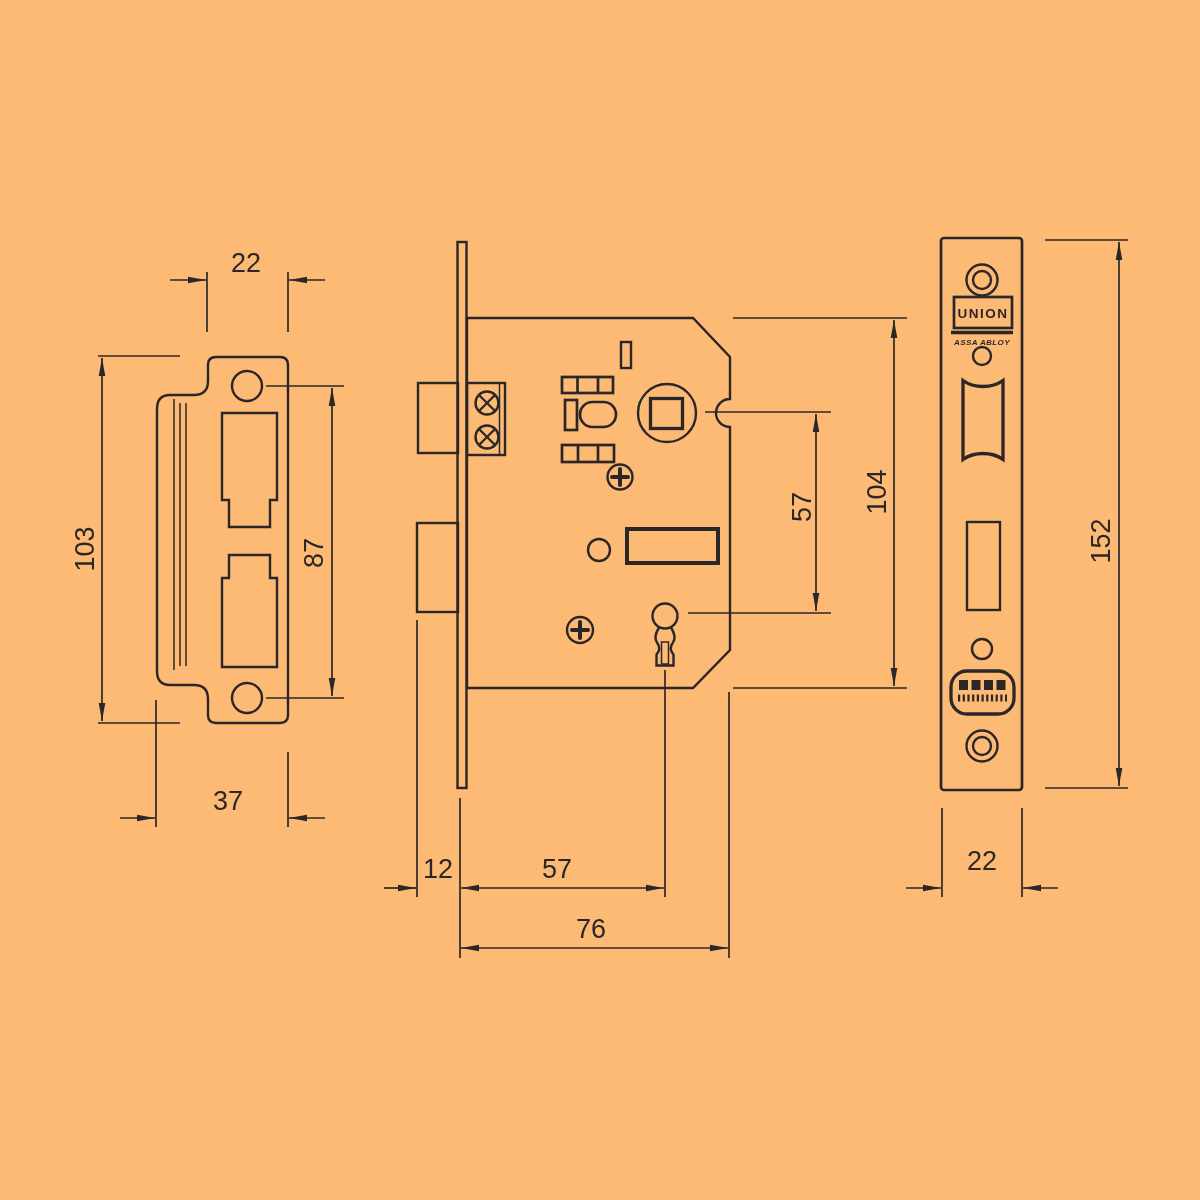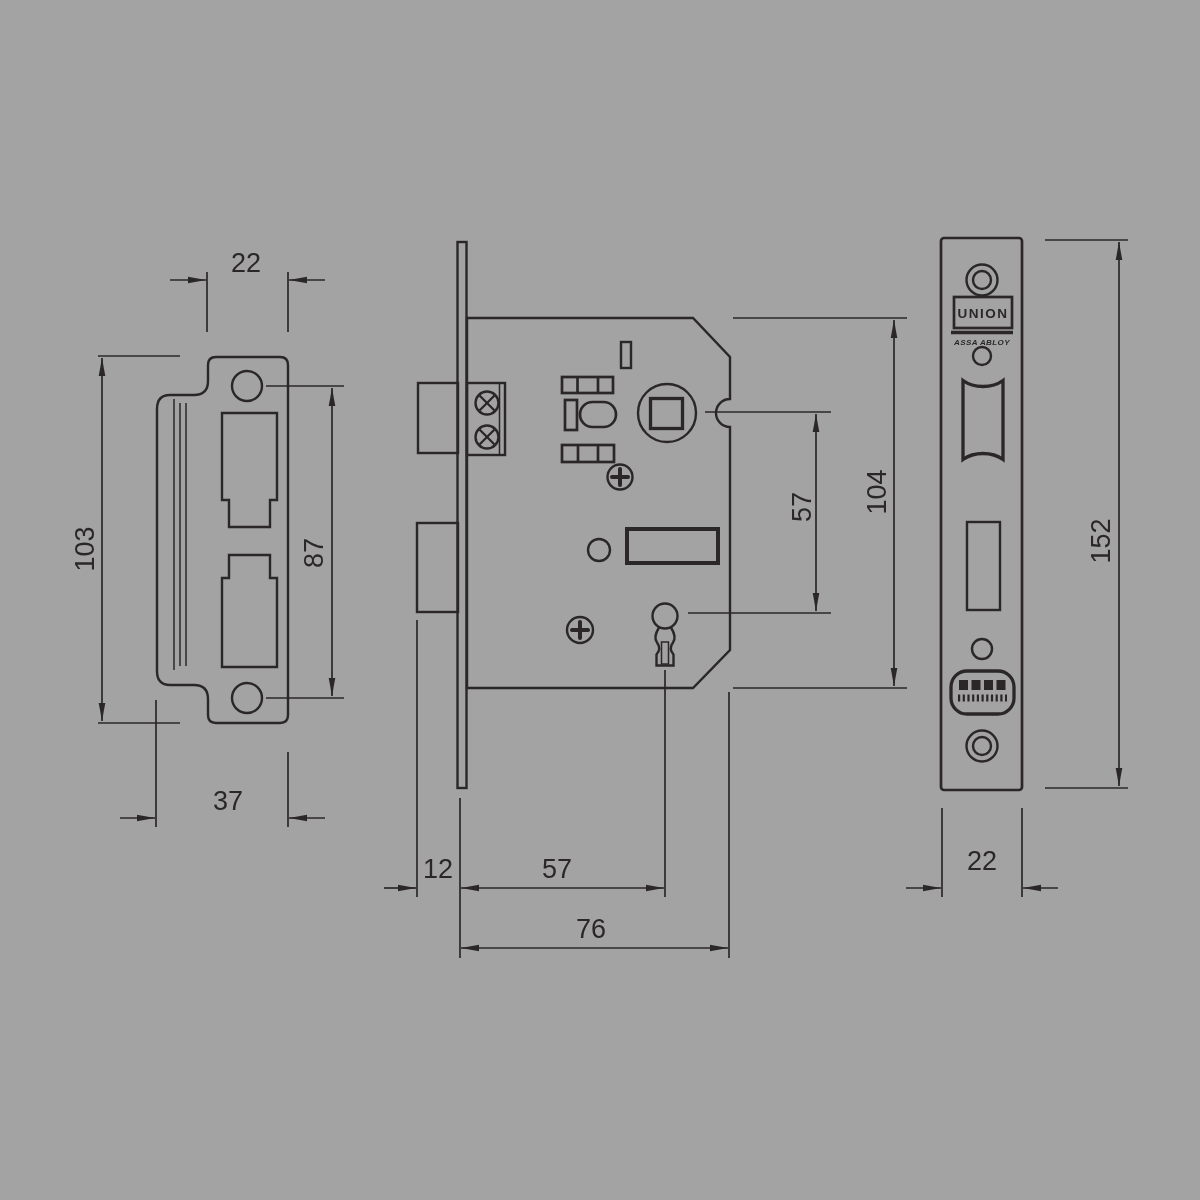--- a/index.html
+++ b/index.html
@@ -1,16 +1,16 @@
 <!DOCTYPE html>
 <html><head>
 <meta charset="utf-8">
 <style>
   html,body{margin:0;padding:0;background:#ffffff;}
-  #stage{width:1200px;height:1200px;background:#a3a3a3;position:relative;overflow:hidden;}
+  #stage{width:1200px;height:1200px;background:#fdba74;position:relative;overflow:hidden;}
   svg{display:block;}
   .ln{fill:none;stroke:#2b2728;stroke-width:2.4;}
   .thick{fill:none;stroke:#2b2728;stroke-width:3.3;}
   .heavy{fill:none;stroke:#2b2728;stroke-width:4;}
   .med{fill:none;stroke:#2b2728;stroke-width:2.7;}
   .fine{fill:none;stroke:#2b2728;stroke-width:1.5;}
   .dim{fill:none;stroke:#2b2728;stroke-width:1.7;}
   .cross{fill:none;stroke:#2b2728;stroke-width:4;stroke-linecap:round;}
   .xcross{fill:none;stroke:#2b2728;stroke-width:2.3;}
   text.dimlbl{font-family:"Liberation Sans",sans-serif;font-size:27px;fill:#2b2728;}

